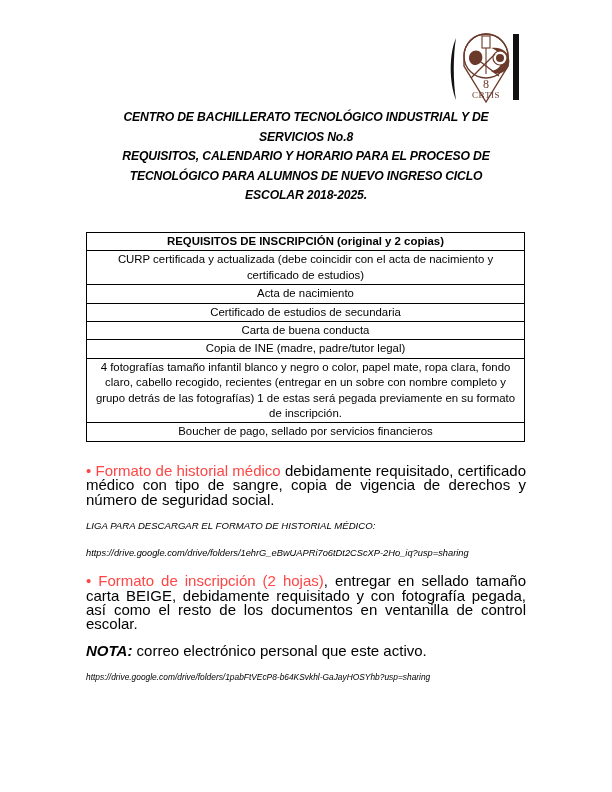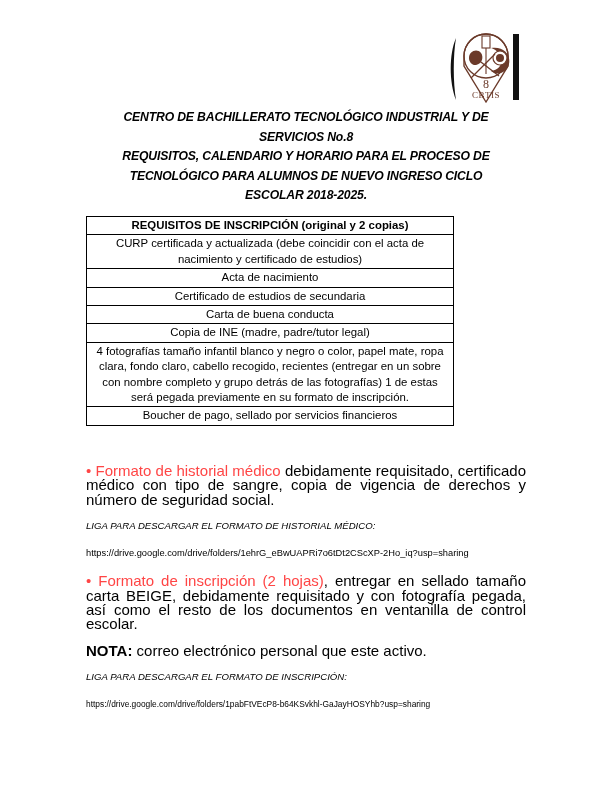--- a/index.html
+++ b/index.html
@@ -44,23 +44,23 @@
     font-size: 12.2px;
     line-height: 19.5px;
     letter-spacing: -0.15px;
     font-style: italic;
   }
   .heading .line { display: block; }
 
   
   .req-table {
     position: absolute;
-    top: 216px;
+    top: 232px;
     left: 86px;
-    width: 368px;
+    width: 439px;
     border-collapse: collapse;
     table-layout: fixed;
   }
   .req-table td {
     border: 1.2px solid #000000;
     text-align: center;
     font-size: 11.4px;
     line-height: 15.4px;
     padding: 1px 4px;
     vertical-align: middle;
@@ -76,33 +76,34 @@
     width: 440px;
   }
   p.para {
     margin: 12px 0 11px 0;
     font-size: 15px;
     line-height: 14.4px;
     text-align: justify;
   }
   .red { color: #ff4545; }
   .bullet { color: #ff4545; }
-  .bold { font-weight: bold; }
+  .bold { font-weight: bold; font-style: italic; }
 
   p.liga {
     margin: 12px 0 13px 0;
     font-size: 9.6px;
     line-height: 14px;
     font-style: italic;
     text-align: left;
   }
   p.url {
     margin: 12px 0 13px 0;
     font-size: 9.3px;
     line-height: 15px;
+    font-style: italic;
     text-align: left;
     word-break: break-all;
   }
   p.url.small {
     font-size: 8.4px;
   }
 </style>
 </head>
 <body>
 
@@ -186,19 +187,18 @@
 
     <p class="para">
       <span class="bullet">•</span>
       <span class="red">Formato de inscripción (2 hojas)</span><span>, entregar en sellado tamaño carta BEIGE, debidamente requisitado y con fotografía pegada, así como el resto de los documentos en ventanilla de control escolar.</span>
     </p>
 
     <p class="para">
       <span class="bold">NOTA:</span><span> correo electrónico personal que este activo.</span>
     </p>
 
-    <p class="liga">LIGA PARA DESCARGAR EL FORMATO DE INSCRIPCIÓN:</p>
 
     <p class="url small last">https://drive.google.com/drive/folders/1pabFtVEcP8-b64KSvkhl-GaJayHOSYhb?usp=sharing</p>
 
   </div>
 
 </div>
 
 </body></html>

